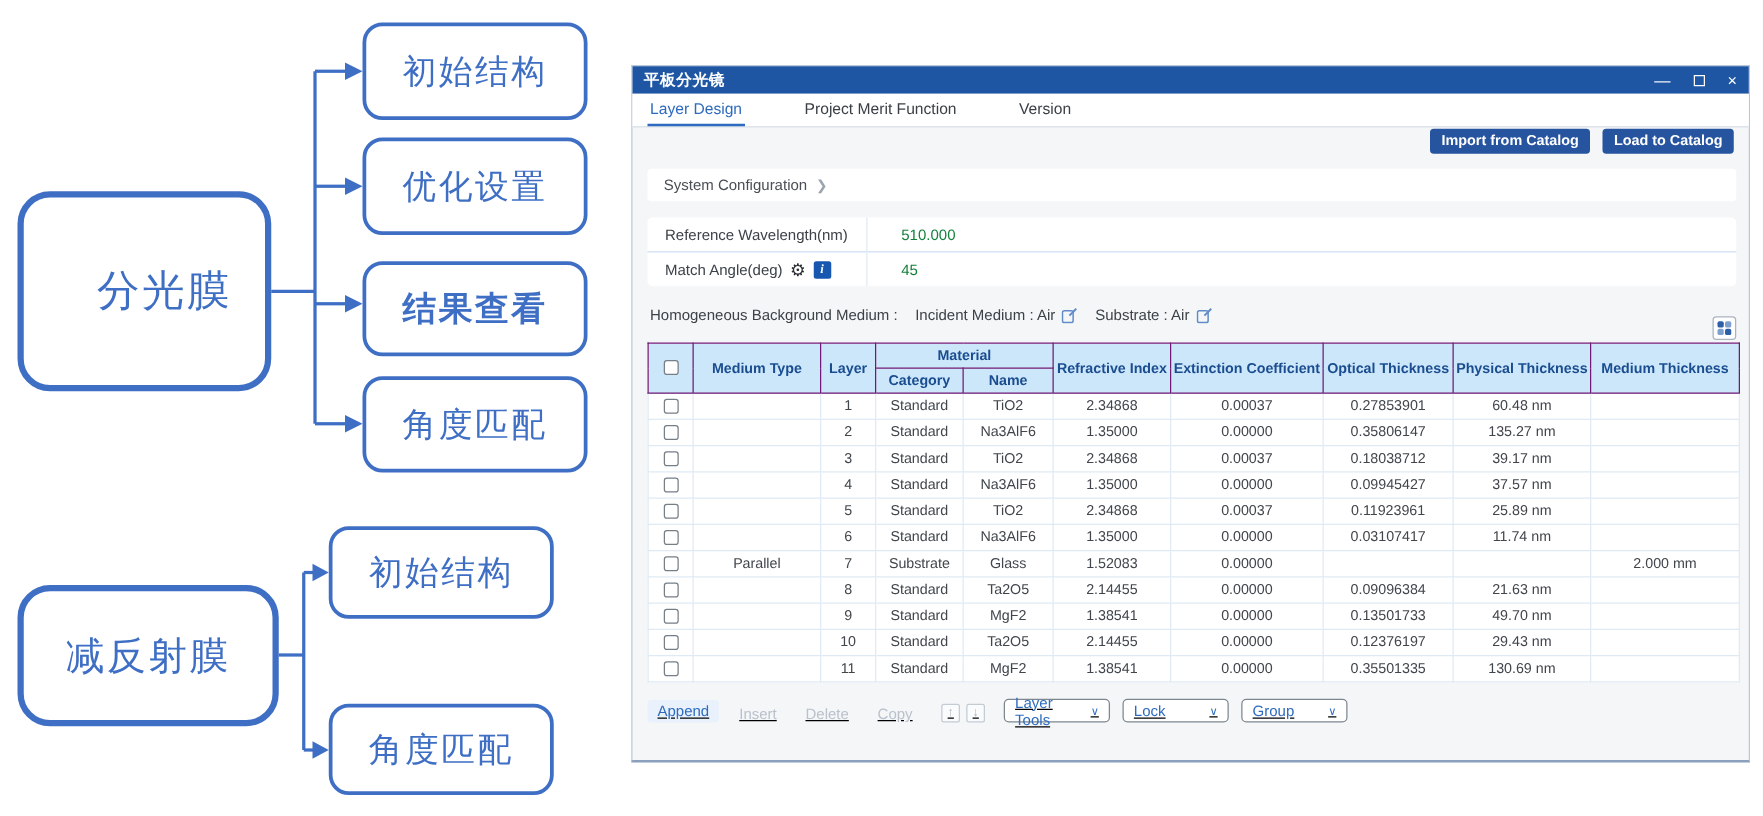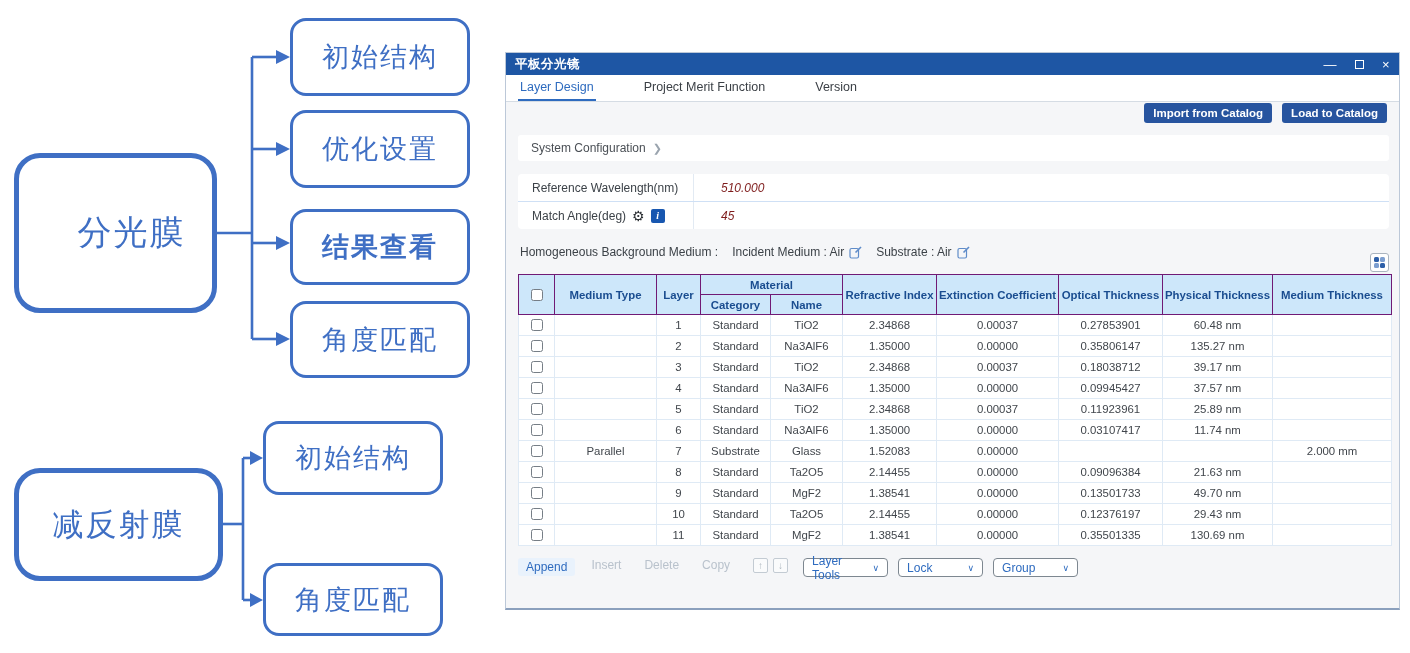--- a/index.html
+++ b/index.html
@@ -79,21 +79,21 @@
   #sysconf .chev{ color:#9aa4ae; font-size:11px; }
 
   #params{
     position:absolute; left:12px; right:10px; top:121px; height:55px;
     background:#fff; border-radius:4px; font-size:12px; color:#3c4248;
   }
   .prow{ height:27px; display:flex; align-items:center; }
   .prow:first-child{ border-bottom:1px solid #cfe0f5; height:28px; }
   .plabel{ width:176px; padding-left:14px; display:flex; align-items:center; gap:6px;
            border-right:1px solid #e2eaf3; height:100%; }
-  .pvalue{ padding-left:27px; color:#7f1d1d;font-style:italic; }
+  .pvalue{ padding-left:27px; color:#15803d; }
   .gear{ font-size:14px; color:#2b2f33; line-height:1; }
   .info-ic{
     width:14px; height:14px; background:#1857b0; border-radius:2px; color:#fff;
     font:italic bold 10px "Liberation Serif", serif;
     display:inline-flex; align-items:center; justify-content:center;
   }
 
   #bg-medium{
     position:absolute; left:14px; top:190px; height:18px;
     display:flex; align-items:center; gap:14px;
@@ -122,21 +122,21 @@
     height:21px; padding:0 2px; white-space:nowrap; overflow:hidden;
   }
   table{ border:1px solid #c2daef; }
   .cb{
     display:inline-block; width:12px; height:12px; background:#fff;
     border:1.5px solid #767e86; border-radius:2.5px; vertical-align:middle; cursor:pointer;
   }
 
   #toolbar{
     position:absolute; left:12px; top:505px; right:10px; height:20px;
-    display:flex; align-items:flex-start; font-size:12px;
+    display:flex; align-items:flex-end; font-size:12px;text-decoration:underline;
   }
   .tb-append{ color:var(--accent); background:#e9f2fc; padding:2px 8px;
               border-radius:3px; margin-right:16px; cursor:pointer; }
   .tb-dis{ color:#b9c2cc; margin-right:23px; }
   .arrow-btn{
     width:15px; height:15px; border:1px solid #c3cbd3; border-radius:2px;
     color:#aeb6bf; font-size:10px; line-height:1;
     display:inline-flex; align-items:center; justify-content:center;
     margin-right:5px; background:#fafbfc;
   }

